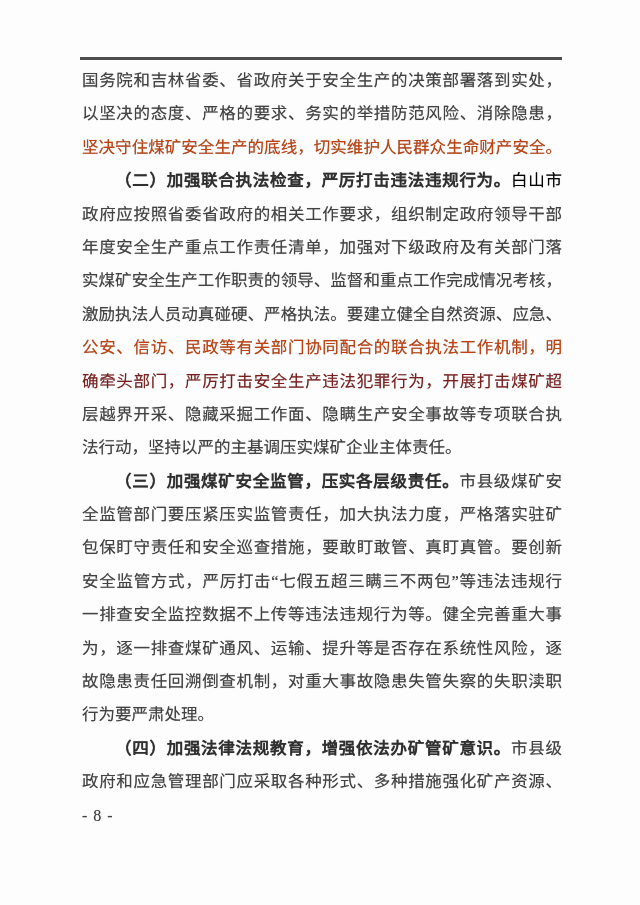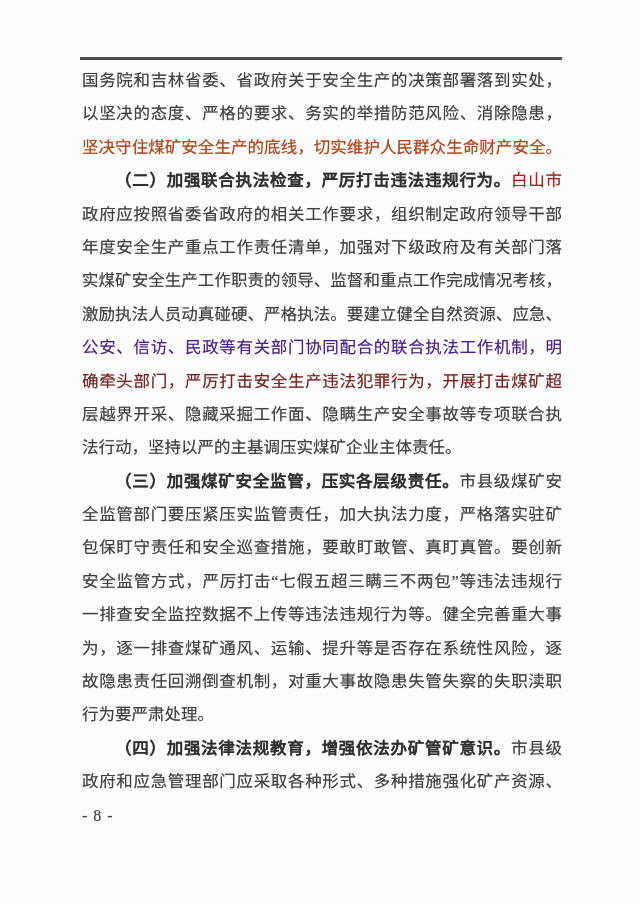--- a/index.html
+++ b/index.html
@@ -61,26 +61,26 @@
 </head>
 <body>
 
 <div class="page" style="background: rgb(253, 253, 253);">
   <div class="header-rule" style="background: rgb(77, 77, 77);"></div>
   <div class="text-column">
 
   <div class="line fill"><span style="color: rgb(66, 66, 66);">国务院和吉林省委、省政府关于安全生产的决策部署落到实处，</span></div>
       <div class="line fill"><span style="color: rgb(66, 66, 66);">以坚决的态度、严格的要求、务实的举措防范风险、消除隐患，</span></div>
       <div class="line fill"><span style="color: #c2410c;">坚决守住煤矿安全生产的底线，切实维护人民群众生命财产安全。</span></div>
-      <div class="line fill indent"><span class="b" style="color: rgb(47, 47, 47);">（二）加强联合执法检查，严厉打击违法违规行为。</span><span style="color: #b91c1c;">白山市</span></div>
+      <div class="line fill indent"><span class="b" style="color: rgb(47, 47, 47);">（二）加强联合执法检查，严厉打击违法违规行为。</span><span style="color: #000000;">白山市</span></div>
       <div class="line fill"><span style="color: rgb(66, 66, 66);">政府应按照省委省政府的相关工作要求，组织制定政府领导干部</span></div>
       <div class="line fill"><span style="color: rgb(66, 66, 66);">年度安全生产重点工作责任清单，加强对下级政府及有关部门落</span></div>
       <div class="line fill"><span style="color: rgb(66, 66, 66);">实煤矿安全生产工作职责的领导、监督和重点工作完成情况考核，</span></div>
       <div class="line fill"><span style="color: rgb(66, 66, 66);">激励执法人员动真碰硬、严格执法。要建立健全自然资源、应急、</span></div>
-      <div class="line fill"><span style="color: #4c1d95;">公安、信访、民政等有关部门协同配合的联合执法工作机制，明</span></div>
+      <div class="line fill"><span style="color: #c2410c;">公安、信访、民政等有关部门协同配合的联合执法工作机制，明</span></div>
       <div class="line fill"><span style="color: #7f1d1d;">确牵头部门，严厉打击安全生产违法犯罪行为，开展打击煤矿超</span></div>
       <div class="line fill"><span style="color: rgb(66, 66, 66);">层越界开采、隐藏采掘工作面、隐瞒生产安全事故等专项联合执</span></div>
       <div class="line"><span style="color: rgb(66, 66, 66);">法行动，坚持以严的主基调压实煤矿企业主体责任。</span></div>
       <div class="line fill indent"><span class="b" style="color: rgb(47, 47, 47);">（三）加强煤矿安全监管，压实各层级责任。</span><span style="color: rgb(66, 66, 66);">市县级煤矿安</span></div>
       <div class="line fill"><span style="color: rgb(66, 66, 66);">全监管部门要压紧压实监管责任，加大执法力度，严格落实驻矿</span></div>
       <div class="line fill"><span style="color: rgb(66, 66, 66);">包保盯守责任和安全巡查措施，要敢盯敢管、真盯真管。要创新</span></div>
       <div class="line fill"><span style="color: rgb(66, 66, 66);">安全监管方式，严厉打击“七假五超三瞒三不两包”等违法违规行</span></div>
       <div class="line fill"><span style="color: rgb(66, 66, 66);">一排查安全监控数据不上传等违法违规行为等。健全完善重大事</span></div>
       <div class="line fill"><span style="color: rgb(66, 66, 66);">为，逐一排查煤矿通风、运输、提升等是否存在系统性风险，逐</span></div>
       <div class="line fill"><span style="color: rgb(66, 66, 66);">故隐患责任回溯倒查机制，对重大事故隐患失管失察的失职渎职</span></div>

